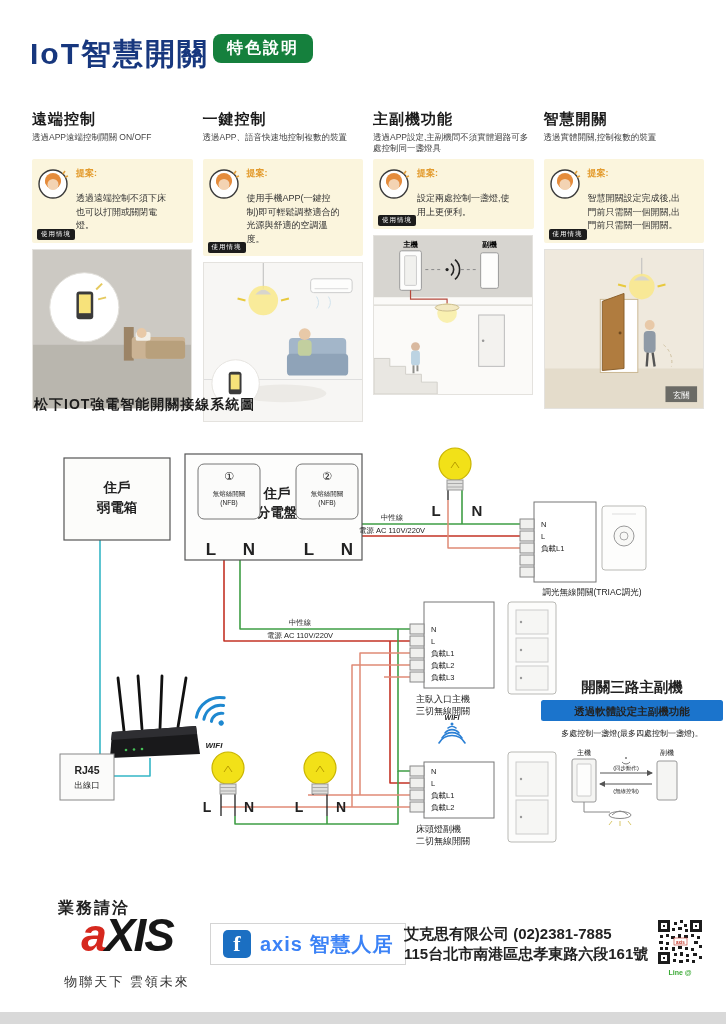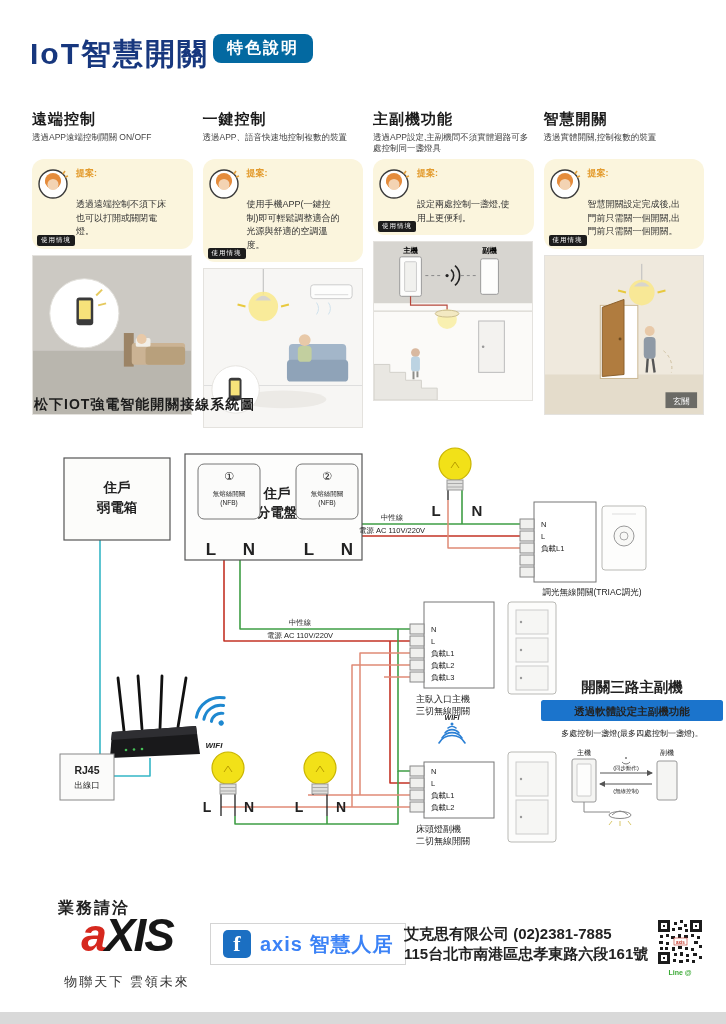--- a/index.html
+++ b/index.html
@@ -2,31 +2,31 @@
 <html><head>
 <meta charset="utf-8">
 <style>
   * { margin:0; padding:0; box-sizing:border-box; }
   body { background:#fff; font-family:"Liberation Sans","DejaVu Sans",sans-serif; }
   #page { position:relative; width:726px; height:1024px; background:#ffffff; overflow:hidden; }
 
   
   .hdr { position:absolute; top:34px; left:30px; display:flex; align-items:flex-start; gap:4px; }
   .hdr-title { font-size:30px; font-weight:800; color:#17377e; letter-spacing:2px; }
-  .hdr-badge { background:#0369a1; color:#fff; font-size:16px; font-weight:700; padding:4px 14px; border-radius:8px; letter-spacing:2px; }
+  .hdr-badge { background:#15803d; color:#fff; font-size:16px; font-weight:700; padding:4px 14px; border-radius:8px; letter-spacing:2px; }
 
   
   .features { position:absolute; top:110px; left:32px; width:672px; display:flex; gap:10px; }
   .feat { width:172px; }
   .feat-title { font-size:15px; font-weight:800; color:#1b1b1b; letter-spacing:1px; }
   .feat-sub { font-size:8.5px; color:#444; line-height:1.35; margin-top:3px; min-height:23px; }
-  .tipbox { position:relative; background:#fbf5dd; border-radius:12px; margin-top:4px; min-height:70px;
+  .tipbox { position:relative; background:#fbf5dd; border-radius:2px; margin-top:4px; min-height:70px;
             padding:8px 22px 10px 44px; }
   .tip-label { color:#e39b2d; font-weight:800; font-size:9px; }
-  .tip-text { font-size:9px; color:#333; line-height:1.5; margin-top:18px; }
+  .tip-text { font-size:9px; color:#333; line-height:1.5; margin-top:12px; }
   .avatar { position:absolute; left:5px; top:9px; width:32px; height:32px; }
   .scene-badge { position:absolute; left:5px; bottom:3px; background:#1c1c1c; color:#fff; font-size:6.5px;
                  padding:1px 4px; border-radius:2px; letter-spacing:1px; }
   .scene { margin-top:6px; width:160px; height:160px; border:1px solid #e4e2de; background:#fff; }
 
   
   .diag-heading { position:absolute; top:396px; left:34px; font-size:14px; font-weight:800; color:#1c1c1c; letter-spacing:1px; }
   .diagram { position:absolute; top:424px; left:0; }
   .diagram text { font-family:"Liberation Sans","DejaVu Sans",sans-serif; fill:#222; }
 

